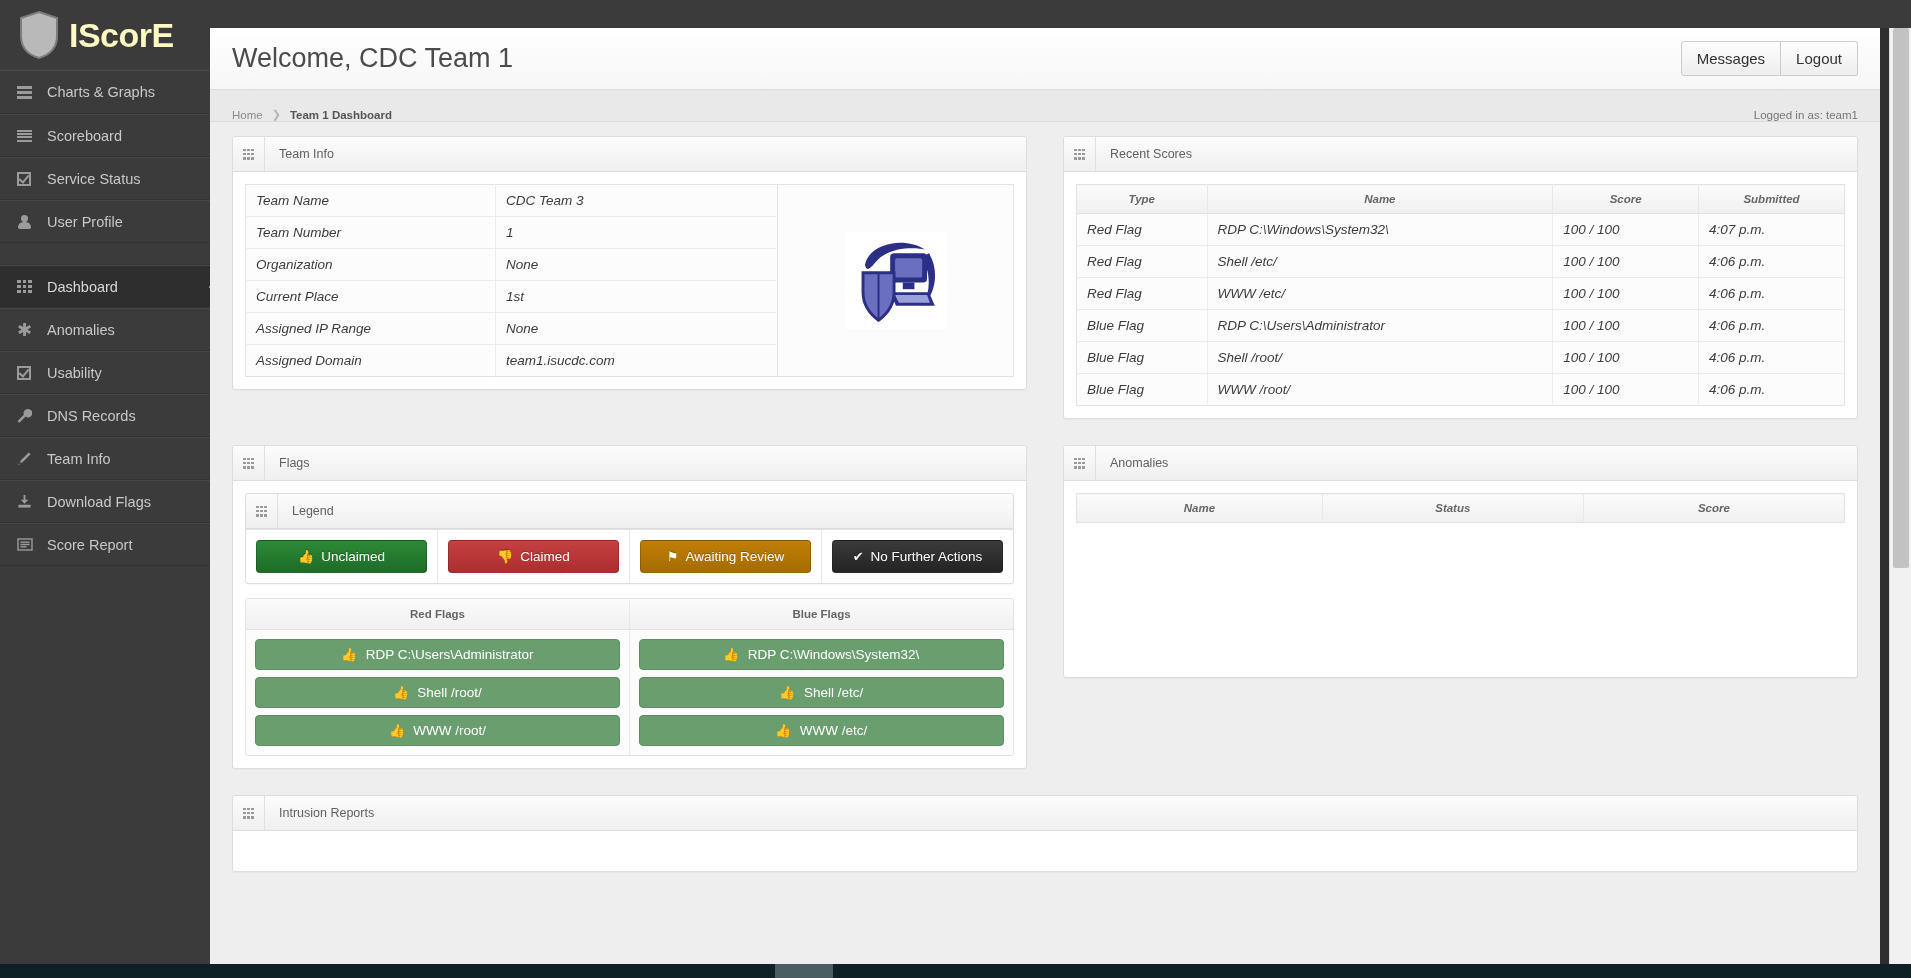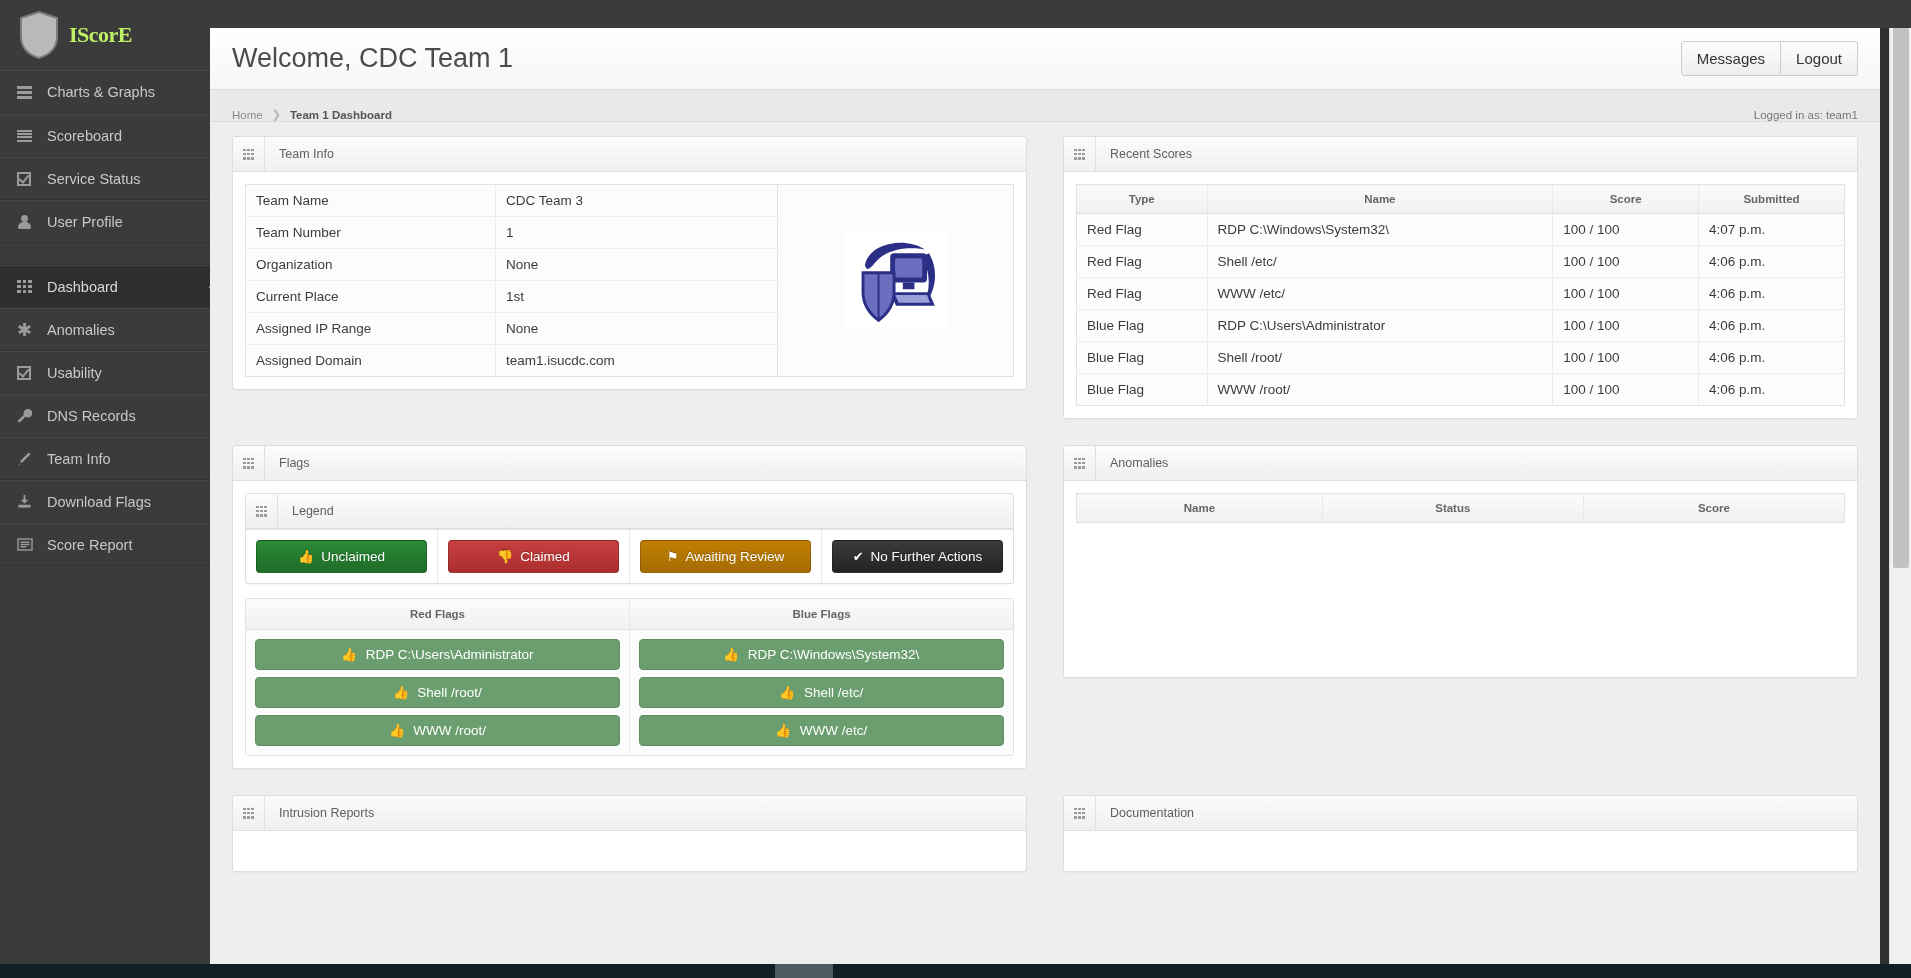--- a/index.html
+++ b/index.html
@@ -18,27 +18,26 @@
     background: #3b3b3b;
   }
   .brand {
     height: 70px;
     display: flex; align-items: center;
     padding-left: 18px;
     background: #3b3b3b;
   }
   .brand-shield { width: 42px; height: 50px; flex: 0 0 auto; }
   .brand-text {
-    color: #bef264;
-    font-size: 22px;
+    color: #fef9c3;
+    font-size: 34px;
     font-weight: bold;
     letter-spacing: -0.5px;
     margin-left: 9px;
     line-height: 1;
-    font-family: Liberation Serif, serif;
   }
   .nav { border-top: 1px solid #4a4a4a; }
   .nav-item {
     height: 43px;
     display: flex; align-items: center;
     border-bottom: 1px solid #333;
     border-top: 1px solid #464646;
     padding-left: 17px;
     cursor: pointer;
     position: relative;
@@ -169,21 +168,21 @@
   .grip-dots span { background: #9a9a9a; }
   .panel-title {
     display: flex; align-items: center;
     padding-left: 14px;
     font-size: 12.5px; color: #5f5f5f;
   }
   .panel-body { padding: 12px; }
 
   
   table { width: 100%; border-collapse: collapse; font-size: 13.5px; }
-  .tbl-bordered { border: 1px solid #e2e2e2; border-radius: 8px; }
+  .tbl-bordered { border: 1px solid #e2e2e2; border-radius: 8px; font-style: italic; }
   .tbl-bordered th {
     background: linear-gradient(#fbfbfb, #f0f0f0);
     font-size: 11.5px; color: #666; font-weight: bold;
     padding: 8px 10px; text-align: center;
     border-bottom: 1px solid #e2e2e2;
     border-right: 1px solid #e9e9e9;
   }
   .tbl-bordered th:last-child { border-right: none; }
   .tbl-bordered td {
     padding: 8px 10px;
@@ -748,41 +747,20 @@
                   <span></span>
                   <span></span>
                   <span></span>
                 </span>
             </div>
             <div class="panel-title">Intrusion Reports</div>
           </div>
           <div class="panel-body"></div>
         </div>
       </div>
-      <div class="col">
-        <div class="panel bottom-panel">
-          <div class="panel-head">
-            <div class="panel-grip">
-              <span class="grip-dots">
-                  <span></span>
-                  <span></span>
-                  <span></span>
-                  <span></span>
-                  <span></span>
-                  <span></span>
-                  <span></span>
-                  <span></span>
-                  <span></span>
-                </span>
-            </div>
-            <div class="panel-title">Documentation</div>
-          </div>
-          <div class="panel-body"></div>
-        </div>
-      </div>
     </div>
 
   </div>
 </div>
 
 <div id="vscroll">
   <div class="thumbbar"></div>
 </div>
 
 <div id="botbar">

